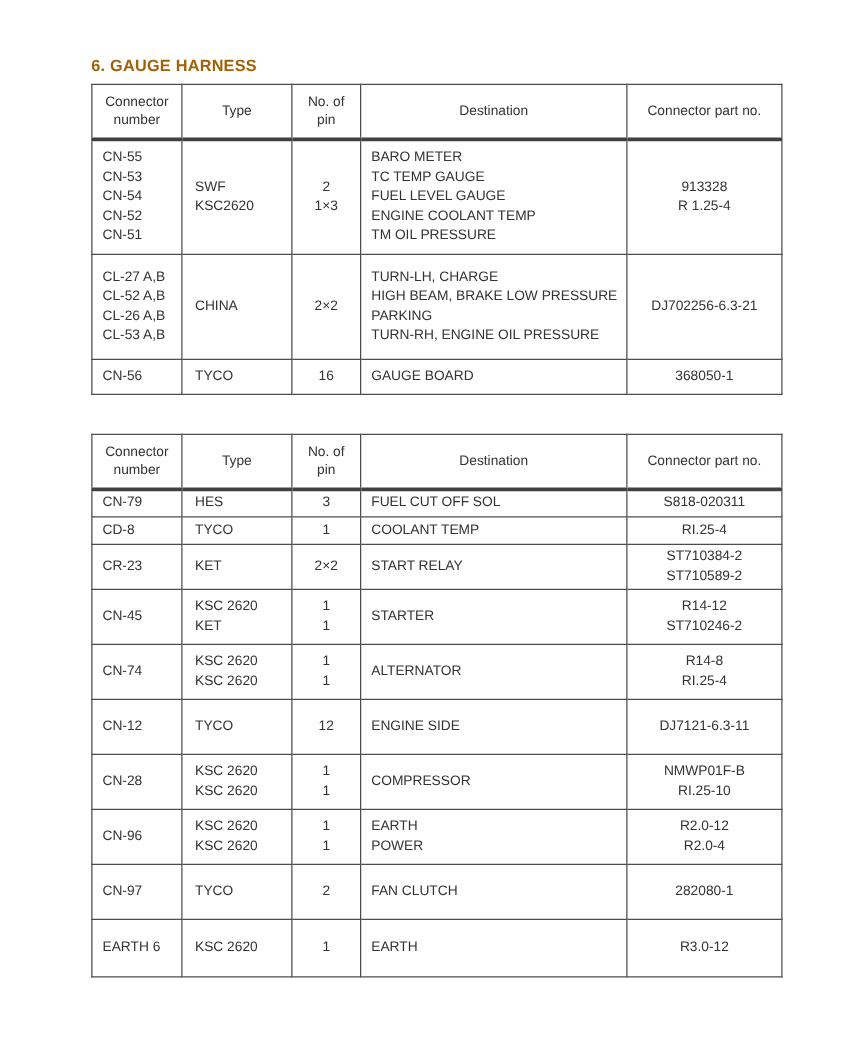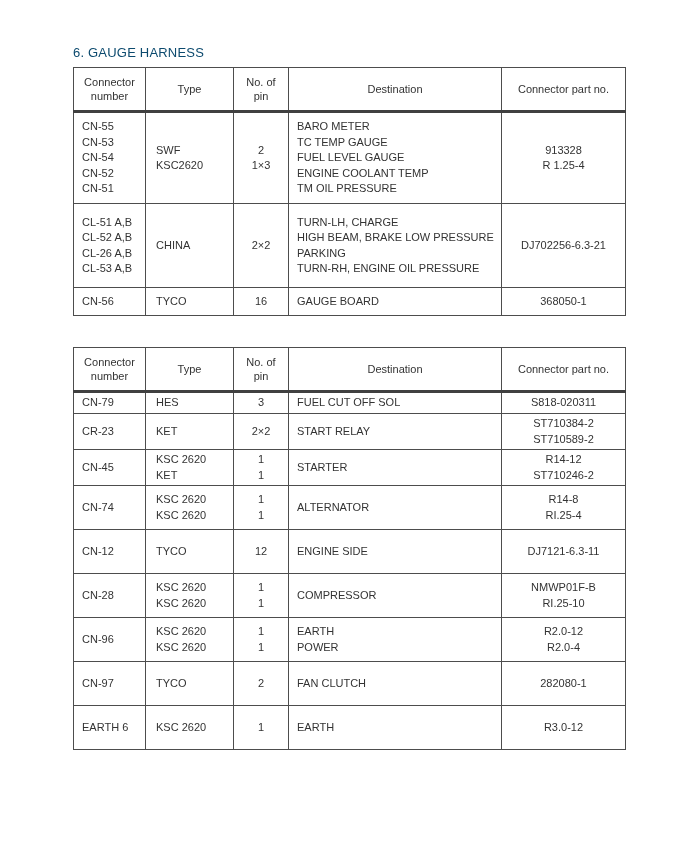--- a/index.html
+++ b/index.html
@@ -15,22 +15,22 @@
     height: 848px;
     background: #ffffff;
     overflow: hidden;
   }
   .section { position: absolute; left: 73px; }
   .section-gauge  { top: 45px; }
   .section-engine { top: 347px; }
 
   .section-title {
     font-size: 13px;
-    font-weight: normal;
-    color: #0c4a6e;
+    font-weight: bold;
+    color: #a16207;
     letter-spacing: 0.2px;
     margin: 0 0 7px 0;
   }
 
   table.harness {
     border-collapse: collapse;
     table-layout: fixed;
     width: 552px;
     font-size: 11px;
     color: #333333;
@@ -119,21 +119,21 @@
               <div class="cell-line">ENGINE COOLANT TEMP</div>
               <div class="cell-line">TM OIL PRESSURE</div>
             </td>
             <td>
               <div class="cell-line">913328</div>
               <div class="cell-line">R 1.25-4</div>
             </td>
           </tr>
           <tr>
             <td>
-              <div class="cell-line">CL-51 A,B</div>
+              <div class="cell-line">CL-27 A,B</div>
               <div class="cell-line">CL-52 A,B</div>
               <div class="cell-line">CL-26 A,B</div>
               <div class="cell-line">CL-53 A,B</div>
             </td>
             <td>
               <div class="cell-line">CHINA</div>
             </td>
             <td>
               <div class="cell-line">2×2</div>
             </td>
@@ -199,20 +199,37 @@
             </td>
             <td>
               <div class="cell-line">FUEL CUT OFF SOL</div>
             </td>
             <td>
               <div class="cell-line">S818-020311</div>
             </td>
           </tr>
           <tr>
             <td>
+              <div class="cell-line">CD-8</div>
+            </td>
+            <td>
+              <div class="cell-line">TYCO</div>
+            </td>
+            <td>
+              <div class="cell-line">1</div>
+            </td>
+            <td>
+              <div class="cell-line">COOLANT TEMP</div>
+            </td>
+            <td>
+              <div class="cell-line">RI.25-4</div>
+            </td>
+          </tr>
+          <tr>
+            <td>
               <div class="cell-line">CR-23</div>
             </td>
             <td>
               <div class="cell-line">KET</div>
             </td>
             <td>
               <div class="cell-line">2×2</div>
             </td>
             <td>
               <div class="cell-line">START RELAY</div>

